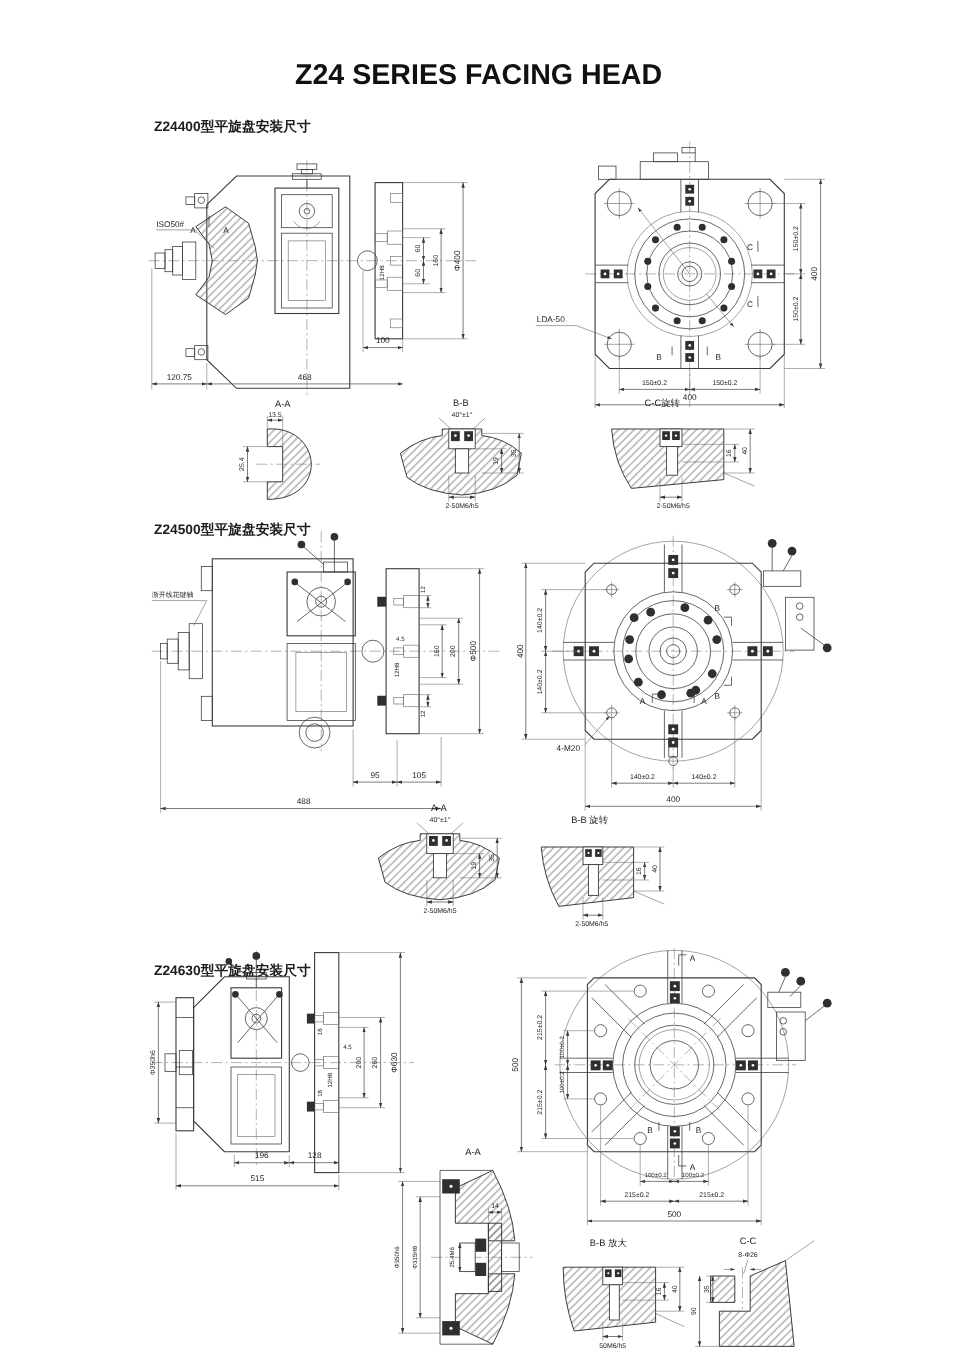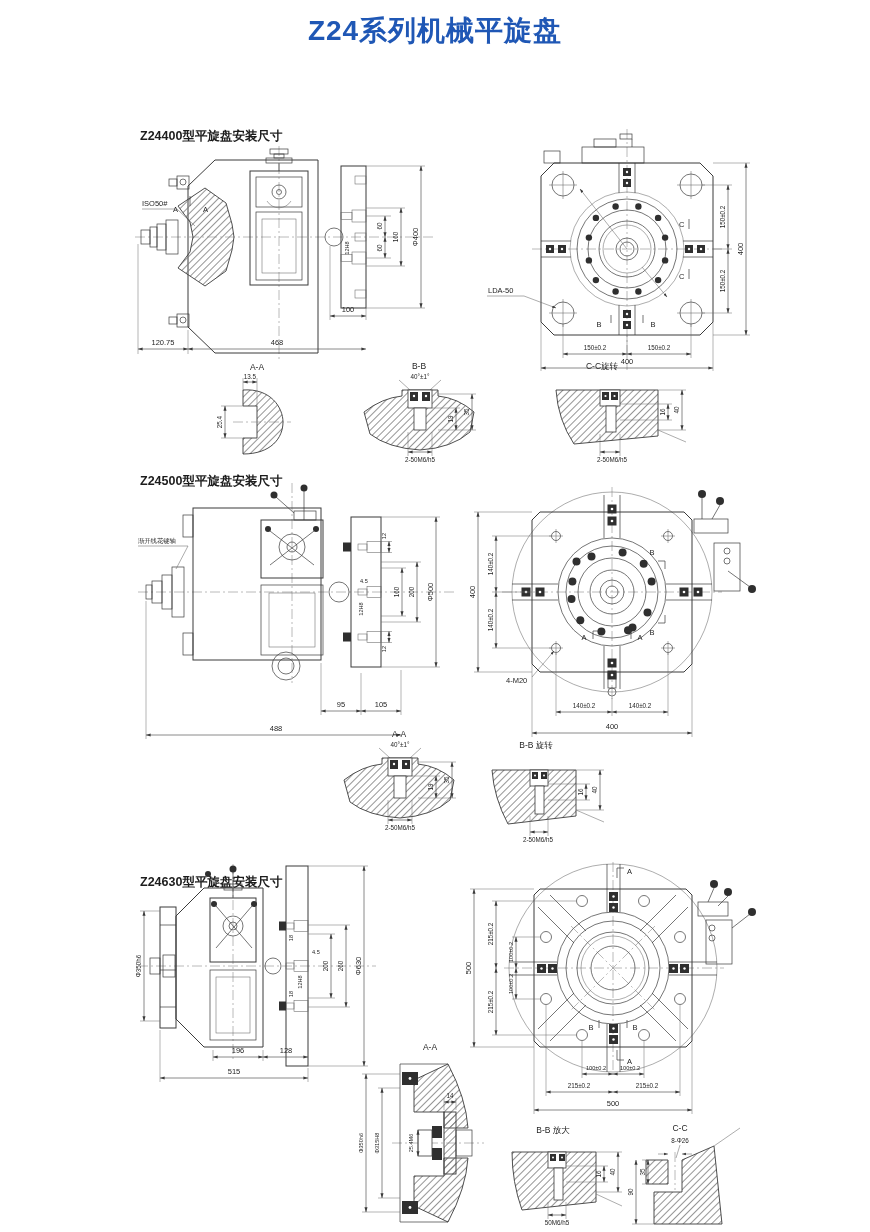--- a/index.html
+++ b/index.html
@@ -31,23 +31,23 @@
     <defs>
       <pattern id="h" patternUnits="userSpaceOnUse" width="5" height="5" patternTransform="rotate(45)">
         <line x1="2.5" y1="0" x2="2.5" y2="5" stroke="#7a7a7a" stroke-width="0.8"></line>
       </pattern>
       <marker id="ar" viewBox="0 0 10 10" refX="9.5" refY="5" markerWidth="7.5" markerHeight="7.5" orient="auto-start-reverse">
         <path d="M0,1.8 L10,5 L0,8.2 Z" fill="#3a3a3a"></path>
       </marker>
     </defs>
   </svg>
 
-  <div class="abs" id="title-zh" style="color:#1f57b5">Z24系列机械平旋盘</div>
-
-  <div class="abs sec-label" style="left:140px;top:128px">Z24400型平旋盘安装尺寸</div>
+  <div class="abs" id="title-en">Z24 SERIES FACING HEAD</div>
+
+  <div class="abs sec-label" style="left:140px;top:107px">Z24400型平旋盘安装尺寸</div>
 
   <svg class="abs" style="left:133px;top:146px" width="315" height="220">
     <line class="cl" x1="2" y1="91" x2="300" y2="91"></line>
     <line class="cl" x1="146" y1="0" x2="146" y2="214"></line>
     <g>
       <path class="ln" d="M55,40 L82,14 L185,14 L185,207 L82,207 L55,181 Z"></path>
       <rect class="ln2" x="44" y="30" width="12" height="13"></rect>
         <circle class="ln2" cx="50" cy="36" r="3"></circle>
       <rect class="ln2" x="36" y="33" width="8" height="7"></rect>
       <rect class="ln2" x="44" y="168" width="12" height="13"></rect>

